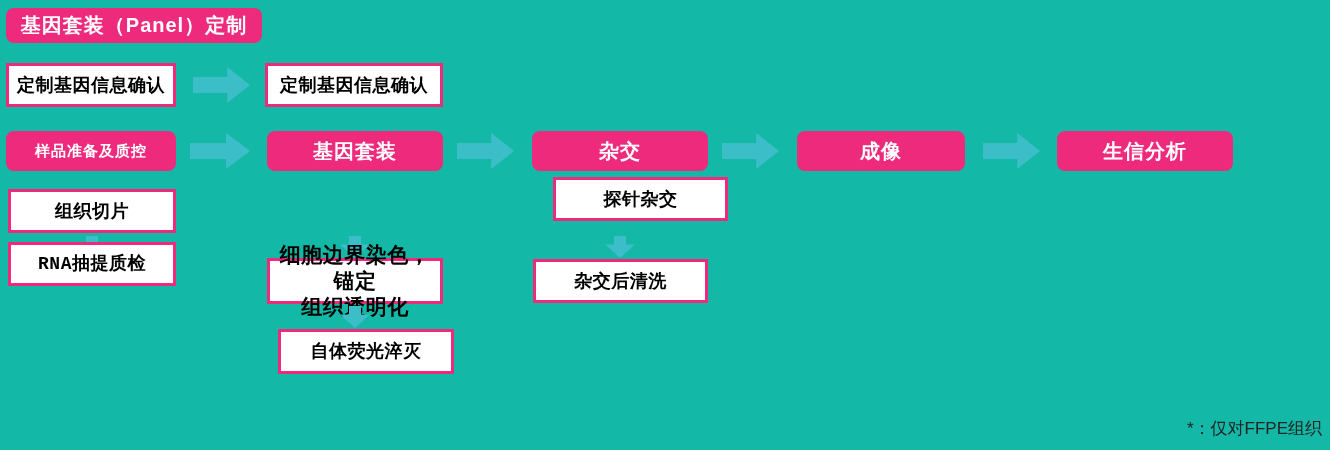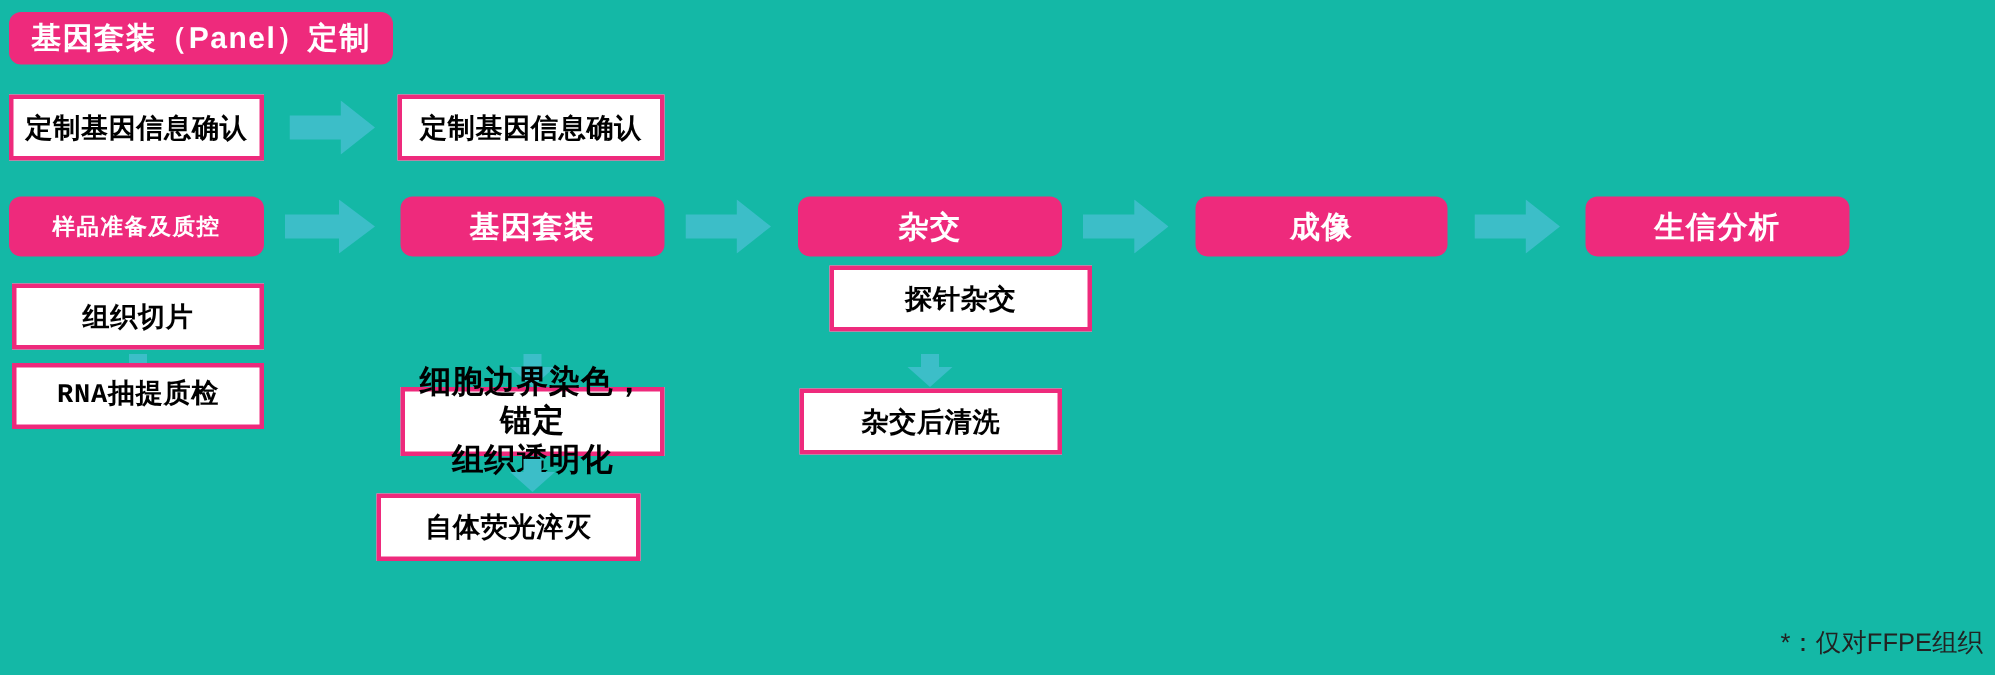--- a/index.html
+++ b/index.html
@@ -155,21 +155,21 @@
     <span>细胞边界染色，锚定
 组织透明化</span>
   </div>
 
   <div class="abs arrow" style="left:339px; top:306px; width:32px; height:22px;">
     <svg viewBox="0 0 32 23" preserveAspectRatio="none">
         <polygon points="10,0 22,0 22,9 31,9 16,23 1,9 10,9" fill="currentColor"></polygon>
       </svg>
   </div>
 
-  <div class="abs box-outline" style="left:251px; top:329px; width:176px; height:45px;">
+  <div class="abs box-outline" style="left:278px; top:329px; width:176px; height:45px;">
     <span>自体荧光淬灭</span>
   </div>
 
   <div class="abs box-outline" style="left:533px; top:177px; width:175px; height:44px;margin-left:20px;">
     <span>探针杂交</span>
   </div>
 
   <div class="abs arrow" style="left:604px; top:236px; width:32px; height:22px;">
     <svg viewBox="0 0 32 23" preserveAspectRatio="none">
         <polygon points="10,0 22,0 22,9 31,9 16,23 1,9 10,9" fill="currentColor"></polygon>

